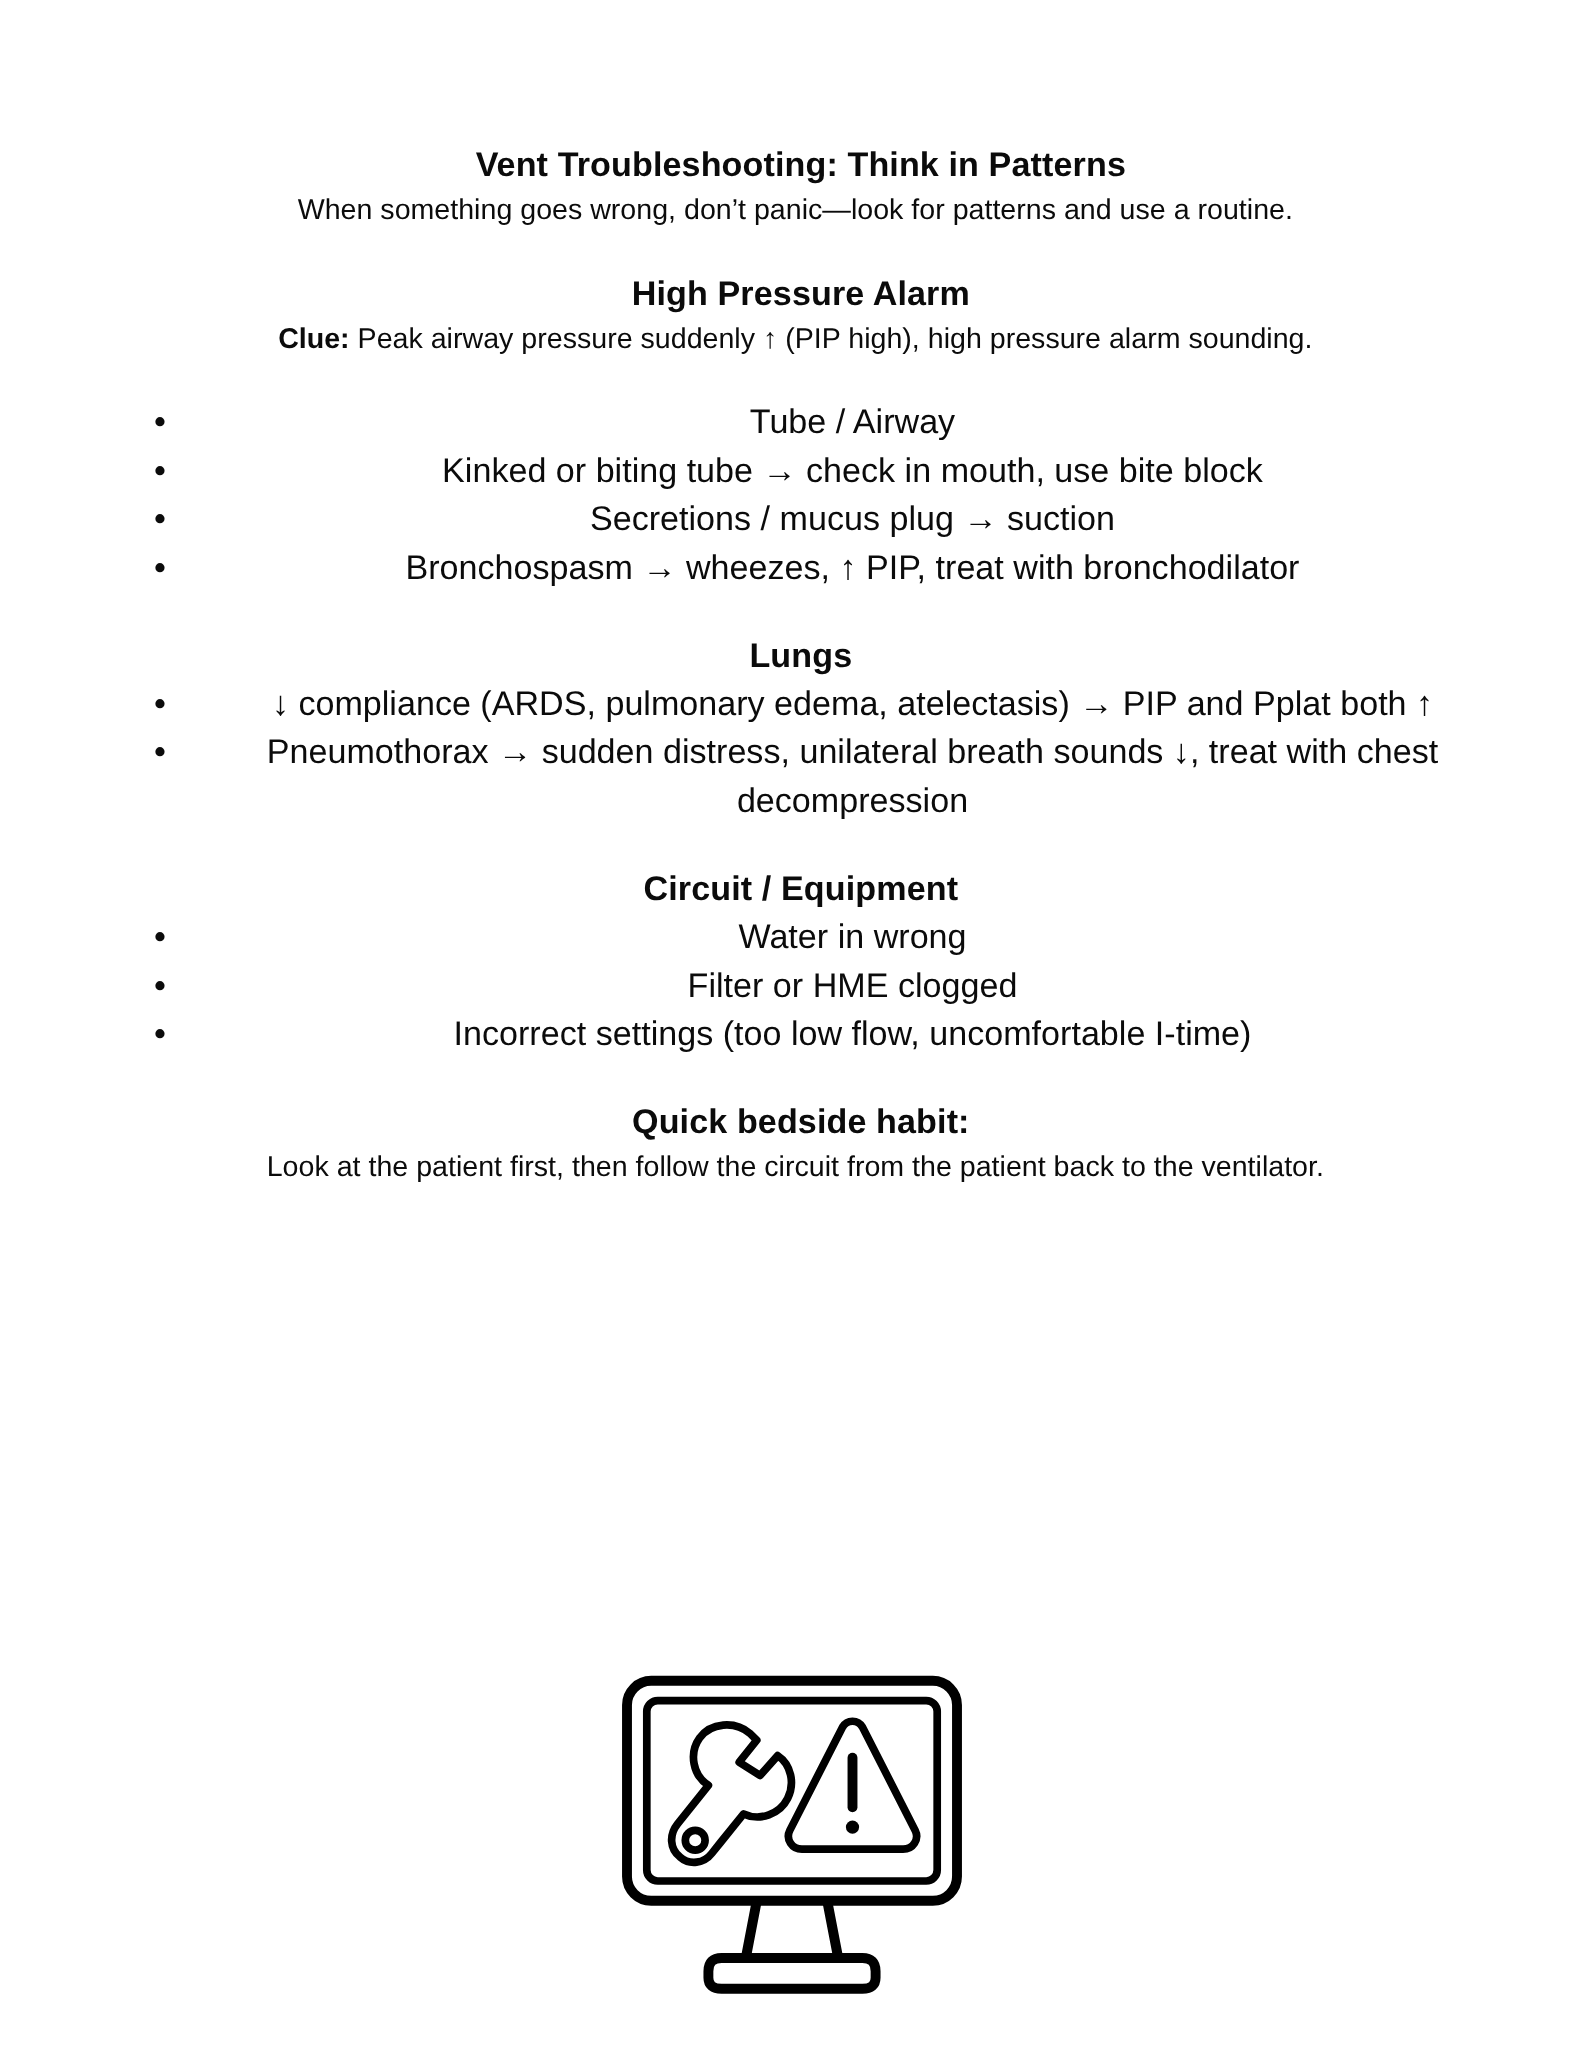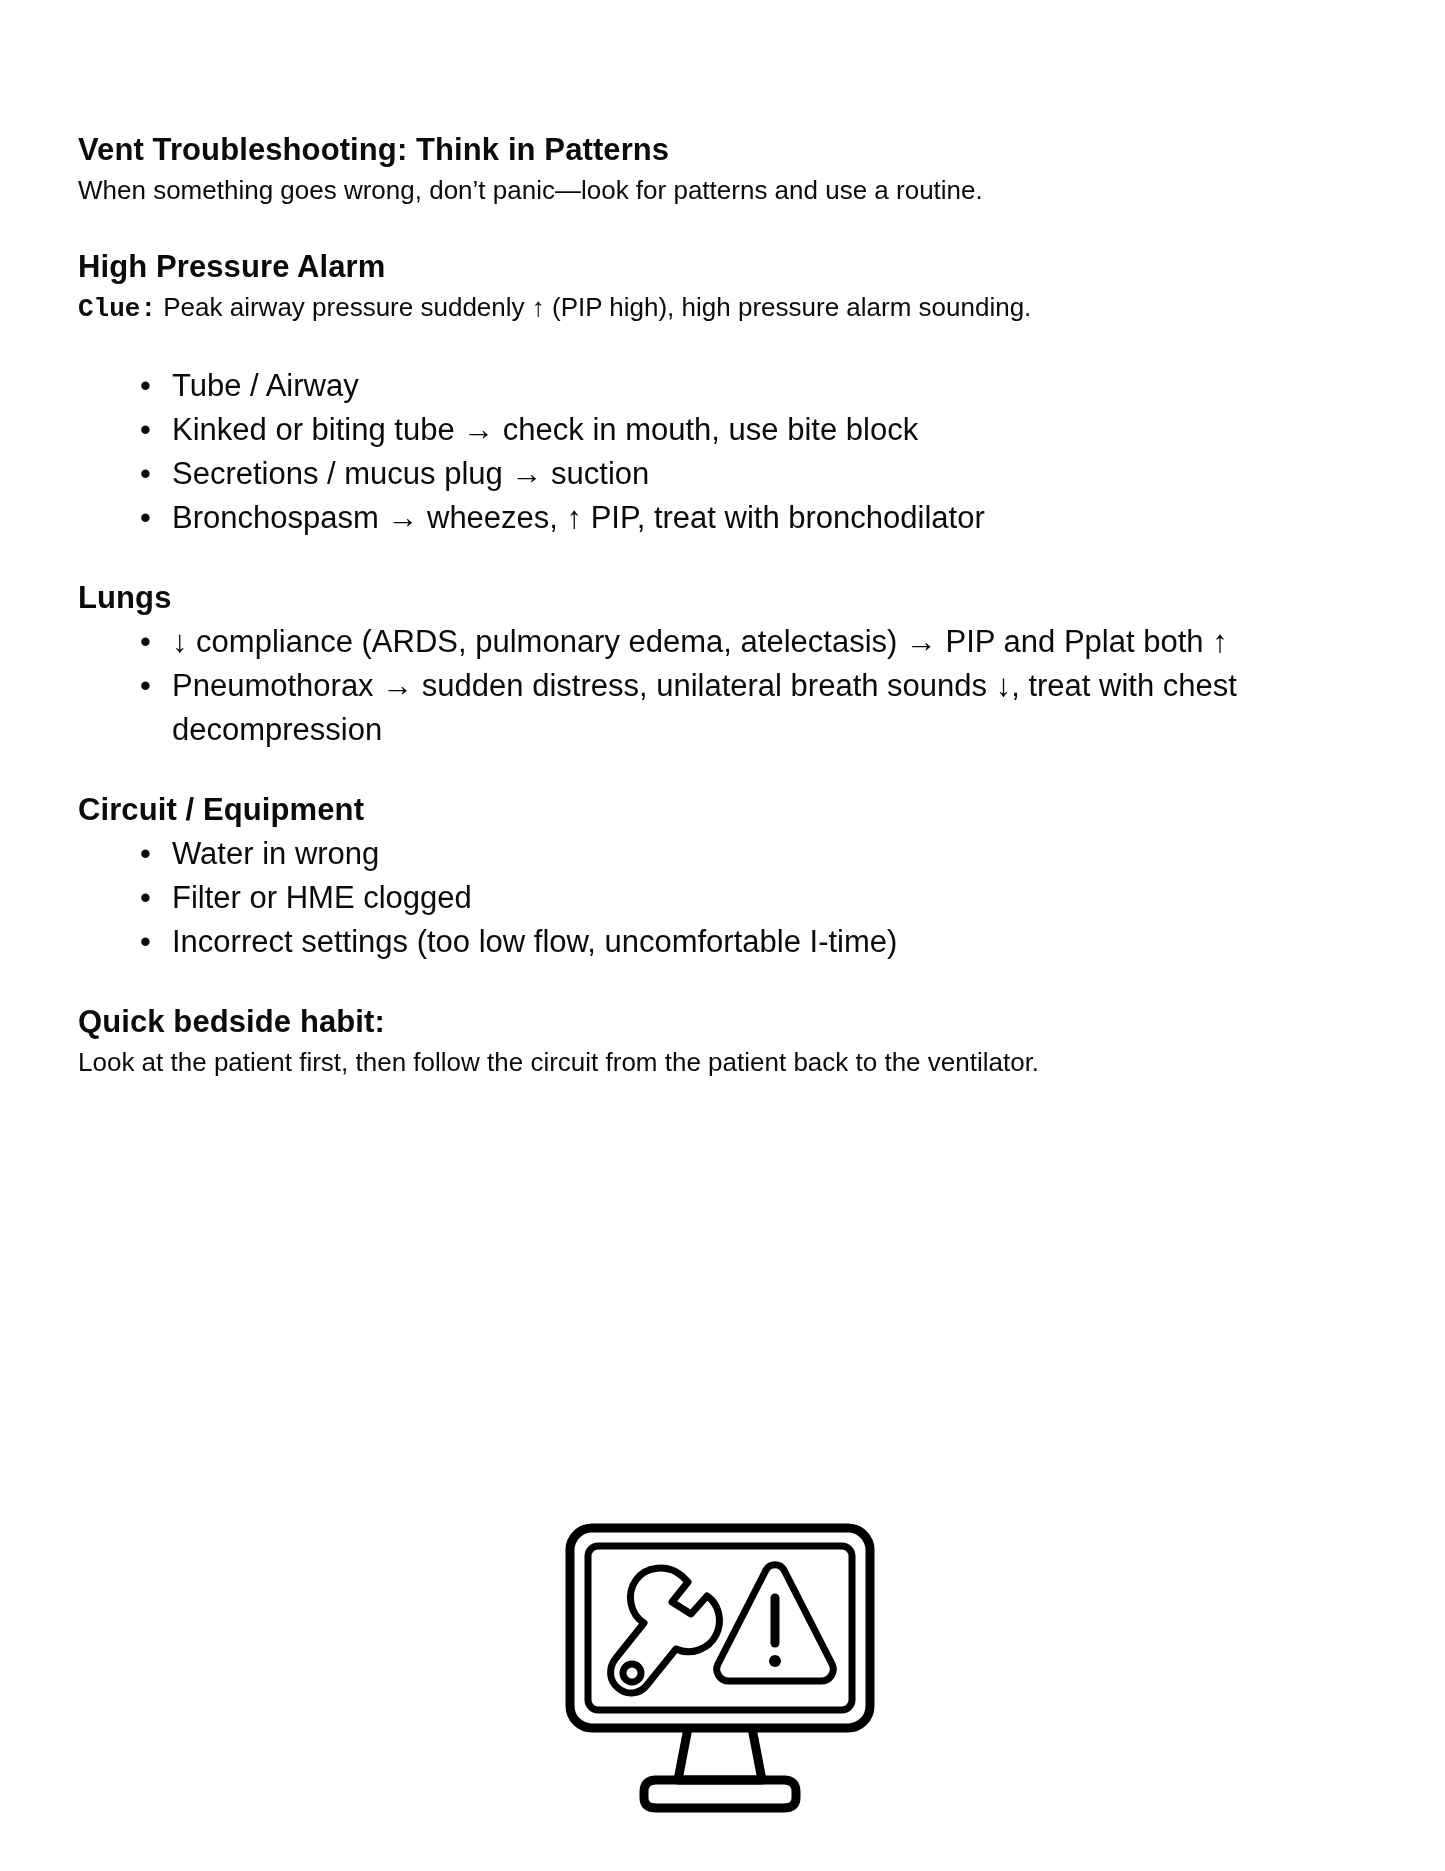--- a/index.html
+++ b/index.html
@@ -20,37 +20,37 @@
     left: 0; top: 0;
     width: 1445px;
     height: 1871px;
     padding: 0;
   }
   .content {
     position: absolute;
     left: 78px;
     top: 128px;
     width: 1300px;
+    text-align: center;
   }
   .h-title {
     font-size: 31px;
     font-weight: bold;
     line-height: 1.42;
     letter-spacing: 0.1px;
     margin: 0;
   }
   .para {
     font-size: 26px;
     line-height: 1.42;
     margin: 0;
     max-width: 1290px;
   }
   .para .b {
     font-weight: bold;
-    font-family: Liberation Mono, monospace;
   }
   .gap {
     height: 36px;
   }
   ul.bullets {
     margin: 0;
     padding: 0 0 0 62px;
     list-style: none;
   }
   ul.bullets li {

